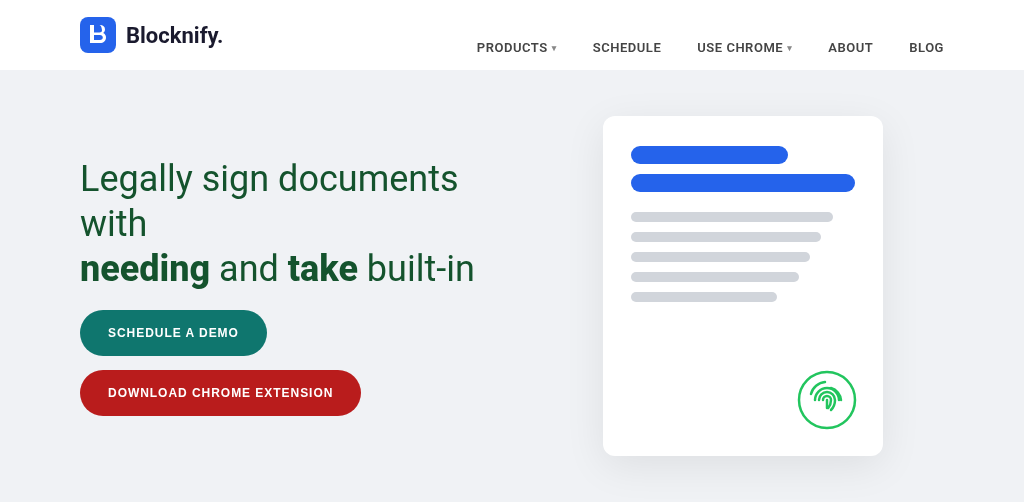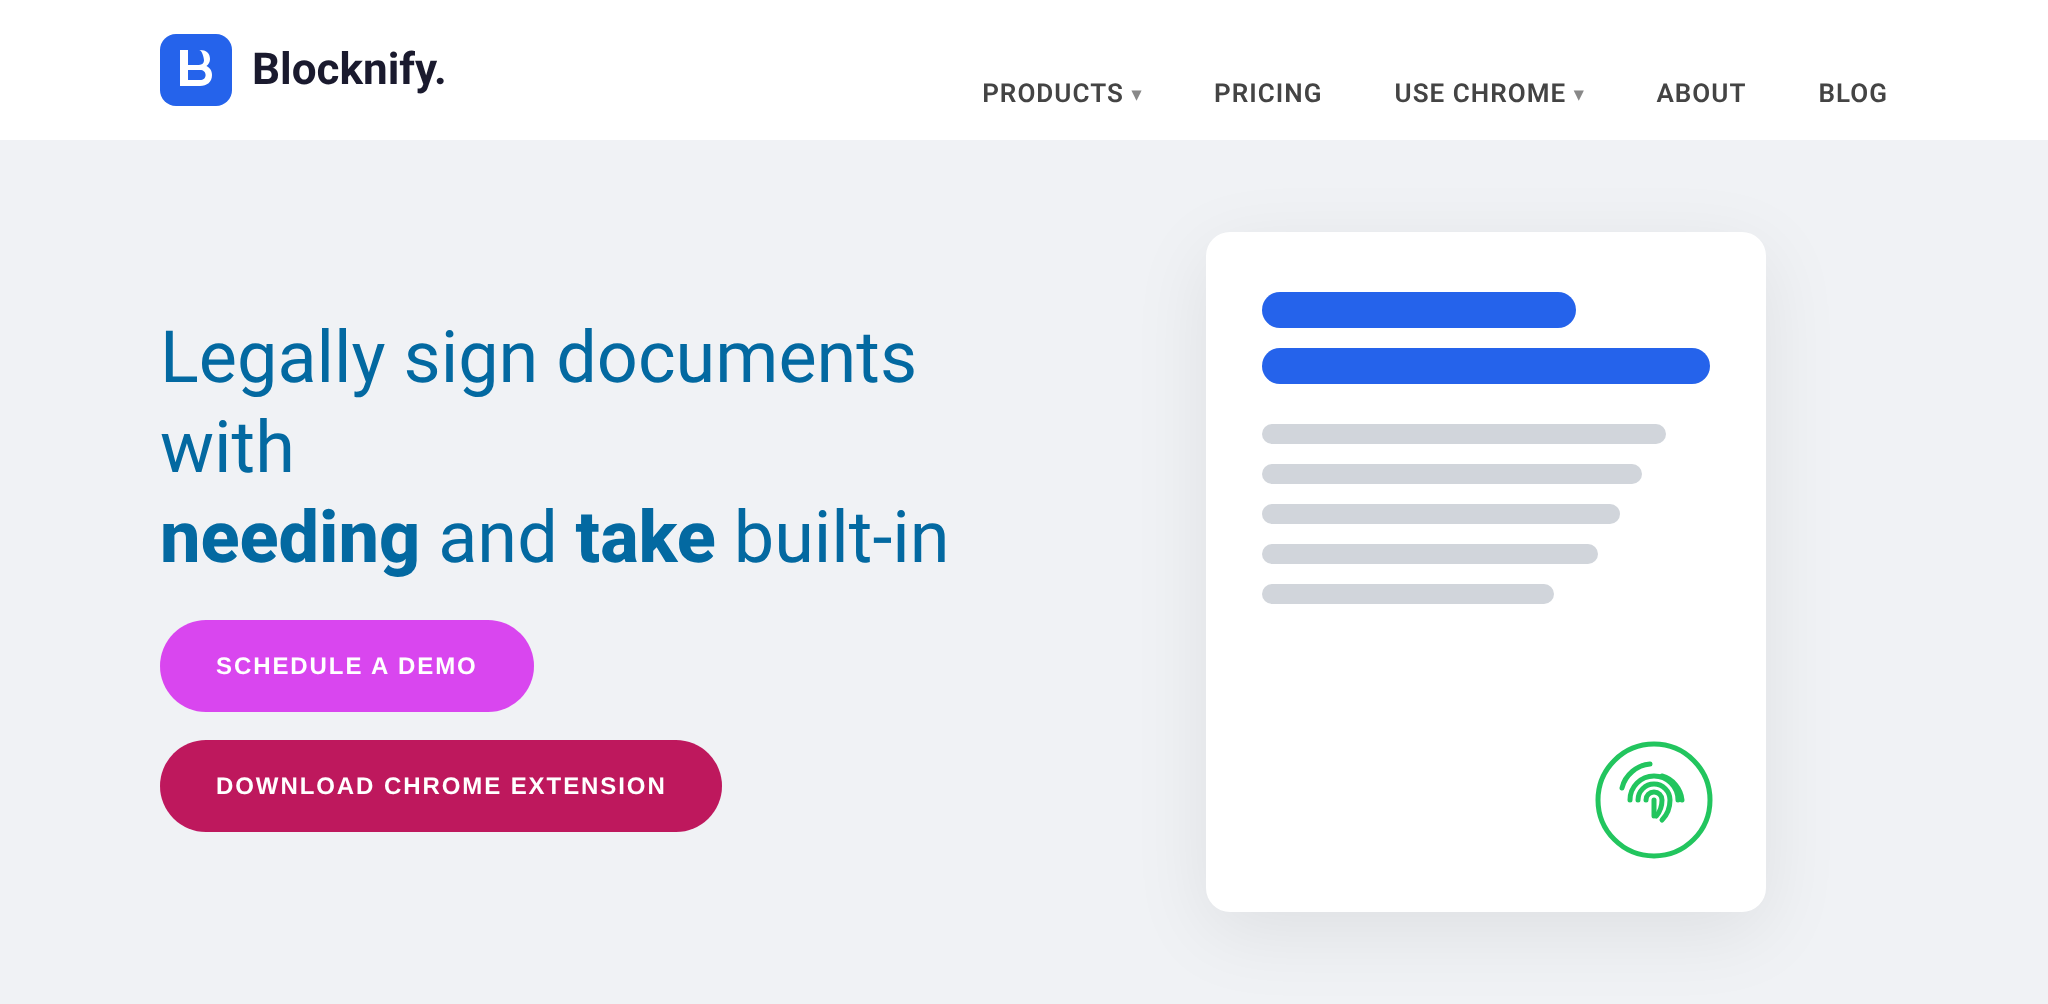--- a/index.html
+++ b/index.html
@@ -73,55 +73,55 @@
     }
 
     .hero-left {
       flex: 1;
       max-width: 480px;
     }
 
     .hero-title {
       font-size: 36px;
       font-weight: 400;
-      color: #0369a1;
+      color: #14532d;
       line-height: 1.25;
       margin-bottom: 18px;
     }
 
     .hero-title strong {
       font-weight: 800;
     }
 
     .hero-desc {
       font-size: 14px;
       color: #6b7280;
       line-height: 1.7;
       margin-bottom: 30px;
       max-width: 340px;
     }
 
     .btn-demo {
       display: inline-block;
-      background: #d946ef;
+      background: #0f766e;
       color: #fff;
       font-size: 12px;
       font-weight: 700;
       letter-spacing: 0.08em;
       padding: 16px 28px;
       border-radius: 30px;
       border: none;
       cursor: pointer;
       margin-bottom: 14px;
       text-transform: uppercase;
     }
 
     .btn-chrome {
       display: block;
-      background: #be185d;
+      background: #b91c1c;
       color: #fff;
       font-size: 12px;
       font-weight: 700;
       letter-spacing: 0.08em;
       padding: 16px 28px;
       border-radius: 30px;
       border: none;
       cursor: pointer;
       text-transform: uppercase;
       width: fit-content;
@@ -200,21 +200,21 @@
 
   <ul class="nav-links">
     <li>
       <a href="#">
         <span>PRODUCTS</span>
         <span class="chevron">▾</span>
       </a>
     </li>
     <li>
       <a href="#">
-        <span>PRICING</span>
+        <span>SCHEDULE</span>
       </a>
     </li>
     <li>
       <a href="#">
         <span>USE CHROME</span>
         <span class="chevron">▾</span>
       </a>
     </li>
     <li>
       <a href="#">

